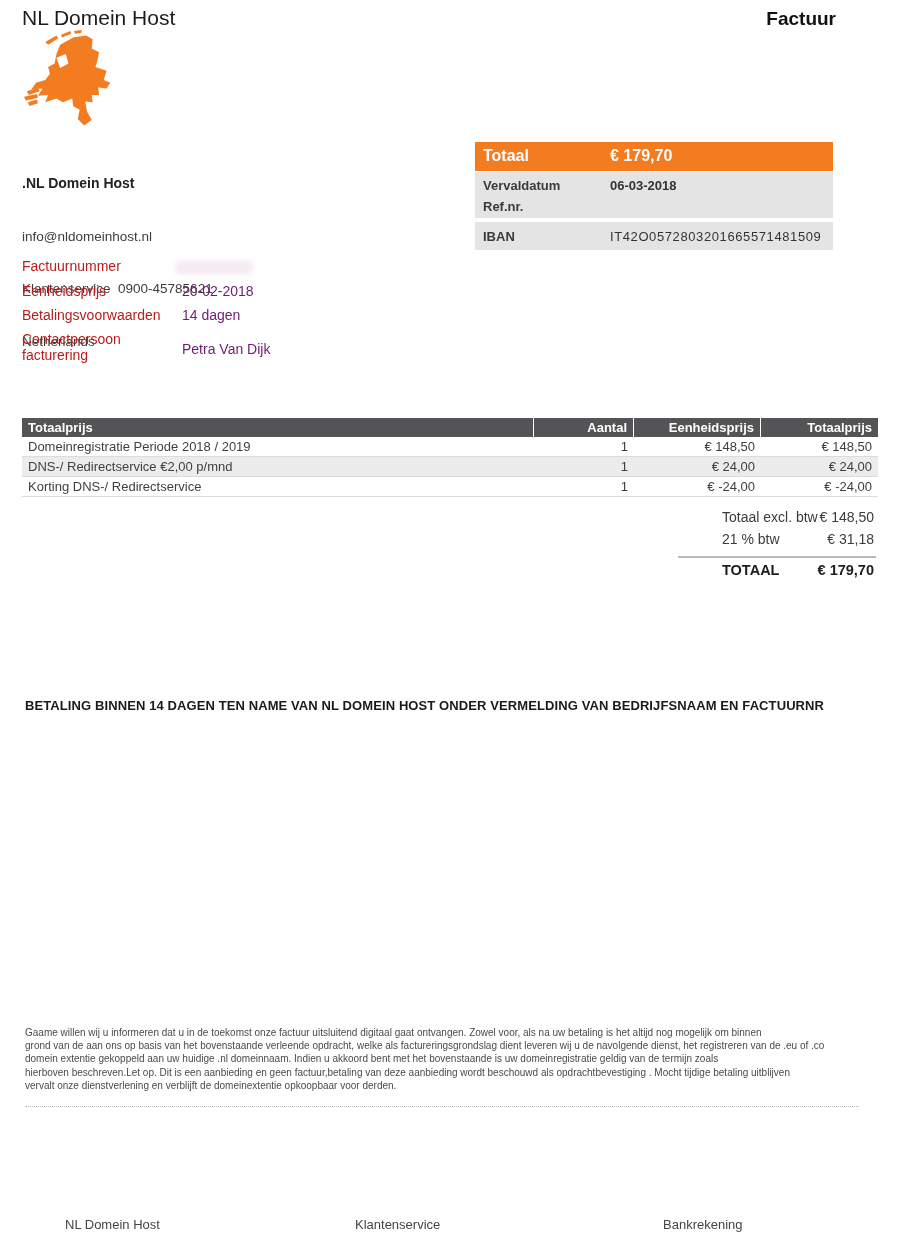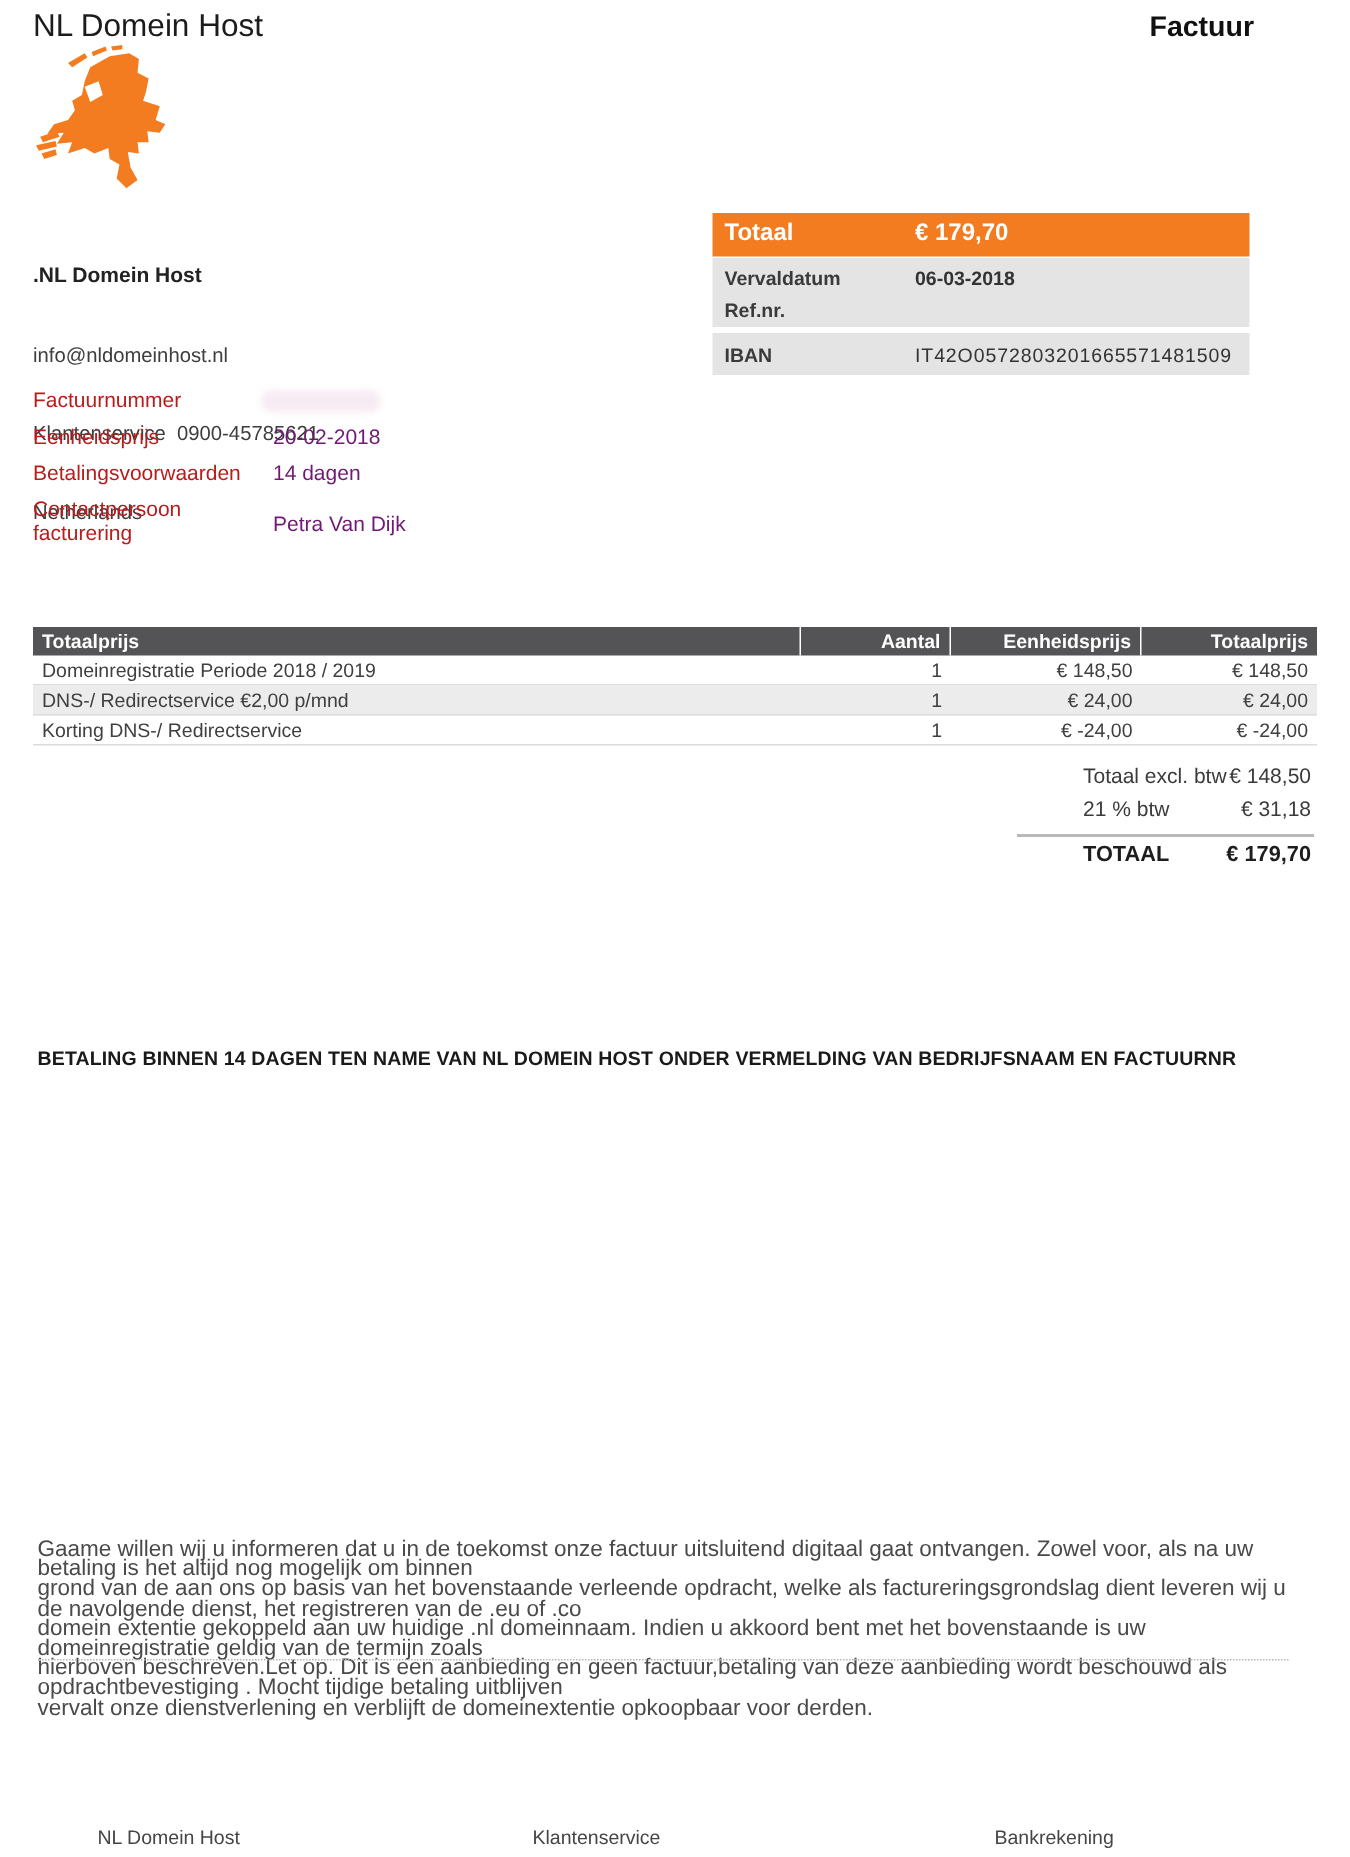--- a/index.html
+++ b/index.html
@@ -50,21 +50,21 @@
   .tot-row { position:relative; height:22px;margin-left:44px; }
   .tot-label { position:absolute; left:0; }
   .tot-value { position:absolute; right:2px; }
   .tot-sep { height:2px; background:#b9b9b9; margin:3px 0 4px 0; }
   .tot-grand { font-weight:700; color:#1d1d1d; font-size:14.5px; }
   
   .pay-notice { position:absolute; left:25px; top:698px; width:850px;
     font-size:13px; font-weight:700; color:#1a1a1a; letter-spacing:0.1px; }
   
   .fine-print { position:absolute; left:25px; top:1026px; width:848px;
-    font-size:15px; line-height:13.2px; color:#4a4a4a; }
+    font-size:10px; line-height:13.2px; color:#4a4a4a; }
   .dotted-sep { position:absolute; left:25px; top:1106px; width:834px;
     border-top:1px dotted #b5b5b5; }
   
   .footer-col { position:absolute; top:1176px; font-size:13px; line-height:19.5px; color:#454545; white-space:pre-wrap; }
   .fc1 { left:65px; } .fc2 { left:355px; } .fc3 { left:663px; }
 </style>
 </head>
 <body>
 
 <div class="page">

